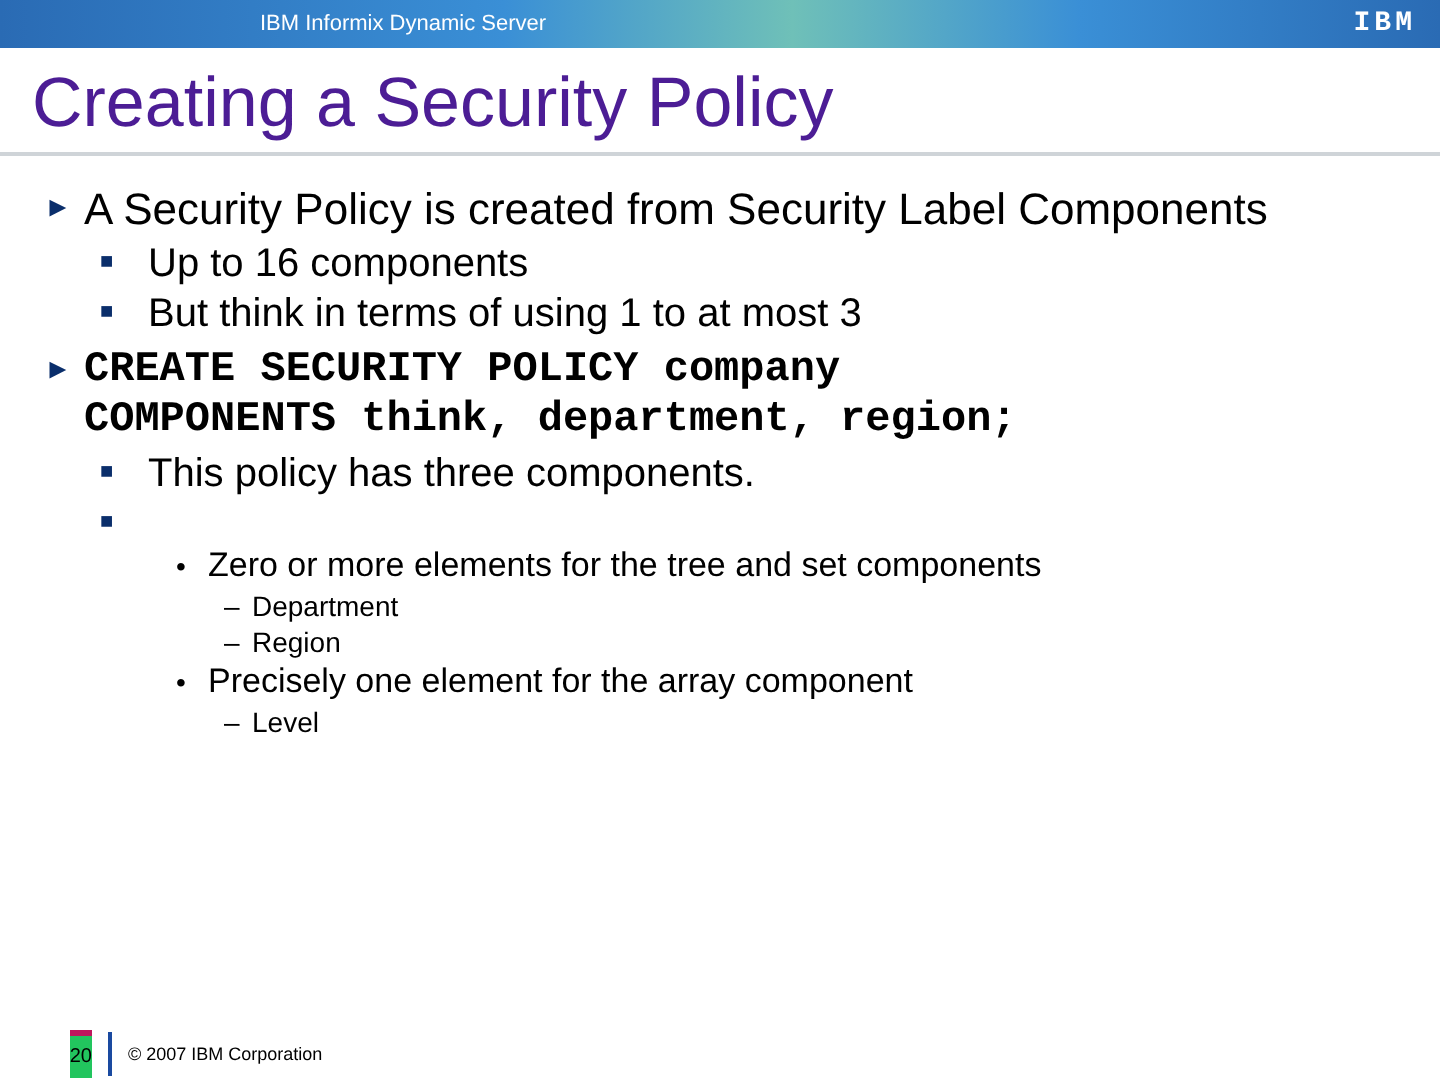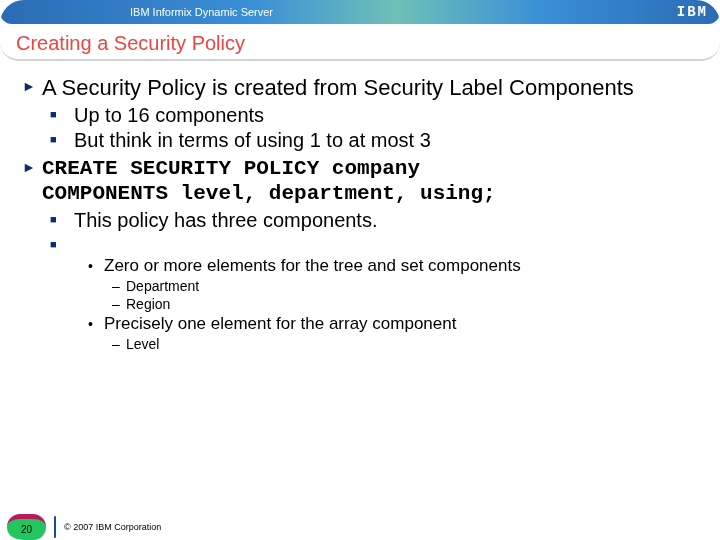--- a/index.html
+++ b/index.html
@@ -1,26 +1,26 @@
 <!DOCTYPE html>
 <html><head>
 <meta charset="utf-8">
 <style>
-  * { box-sizing: border-box; margin: 0; padding: 0; border-radius: 24px; }
+  * { box-sizing: border-box; margin: 0; padding: 0; }
   html, body { width: 720px; height: 540px; font-family: Arial, Helvetica, sans-serif; background: #fff; }
   .slide { width: 720px; height: 540px; position: relative; display: flex; flex-direction: column; }
   .topbar {
     height: 24px;
     background: linear-gradient(90deg, #2a6bb4 0%, #3a8fd6 35%, #6fc0b8 55%, #3a8fd6 75%, #2a6bb4 100%);
     display: flex; align-items: center; justify-content: space-between;
     padding: 0 12px 0 130px; color: #fff; font-size: 11px;
   }
   .ibm-logo { font-family: "Courier New", monospace; letter-spacing: 2px; font-weight: bold; font-size: 14px; color: #fff; }
   .title-bar { padding: 8px 16px 4px 16px; border-bottom: 2px solid #cfd4d8; }
-  .title-bar h1 { font-size: 20px; font-weight: normal; color: #ef4444; }
+  .title-bar h1 { font-size: 35px; font-weight: normal; color: #4c1d95; }
   .content { flex: 1; padding: 10px 22px 0 22px; color: #000; }
   .arrow-item { display: flex; margin: 4px 0 2px 0; }
   .arrow-marker { color: #0a2e6b; font-size: 14px; line-height: 22px; width: 20px; flex-shrink: 0; }
   .arrow-text { font-size: 22px; line-height: 26px; }
   .square-list { margin-left: 28px; }
   .square-item { display: flex; margin: 1px 0; }
   .square-marker { color: #0a2e6b; font-size: 11px; width: 24px; line-height: 22px; flex-shrink: 0; }
   .square-text { font-size: 20px; line-height: 24px; }
   .code-text { font-family: "Courier New", monospace; font-weight: bold; font-size: 21px; line-height: 25px; }
   .dot-list { margin-left: 66px; }
@@ -30,22 +30,22 @@
   .dash-list { margin-left: 90px; }
   .dash-item { display: flex; }
   .dash-marker { width: 14px; font-size: 14px; line-height: 18px; }
   .dash-text { font-size: 14px; line-height: 18px; }
   .footer {
     height: 26px; display: flex; align-items: center;
     border-top: 0; font-size: 9px; color: #000;
   }
   .footer-left { width: 52px; display: flex; align-items: center; justify-content: flex-end; padding-right: 6px; }
   .slide-num {
-    font-size: 10px; color: #000; background: #22c55e; border-top: 5px solid #be185d;
-    padding: 5px 14px;
+    font-size: 10px; color: #000; background: #22c55e; border-top: 3px solid #be185d;
+    padding: 5px 0;
   }
   .divider { width: 2px; height: 22px; background: #1a4aa0; margin: 0 8px 0 2px; }
   .footer-mid { flex: 1; white-space: nowrap; overflow: hidden; }
   .footer-right { padding-right: 12px; white-space: nowrap; }
 </style>
 </head>
 <body>
 
 <div class="slide">
 
@@ -73,21 +73,21 @@
       <div class="square-item">
         <span class="square-marker">■</span>
         <span class="square-text">But think in terms of using 1 to at most 3</span>
       </div>
     </div>
 
     <div class="arrow-item">
       <span class="arrow-marker">►</span>
       <div>
         <div class="code-text">CREATE SECURITY POLICY company</div>
-        <div class="code-text">COMPONENTS level, department, using;</div>
+        <div class="code-text">COMPONENTS think, department, region;</div>
       </div>
     </div>
 
     <div class="square-list">
       <div class="square-item">
         <span class="square-marker">■</span>
         <span class="square-text">This policy has three components.</span>
       </div>
       <div class="square-item">
         <span class="square-marker">■</span>

